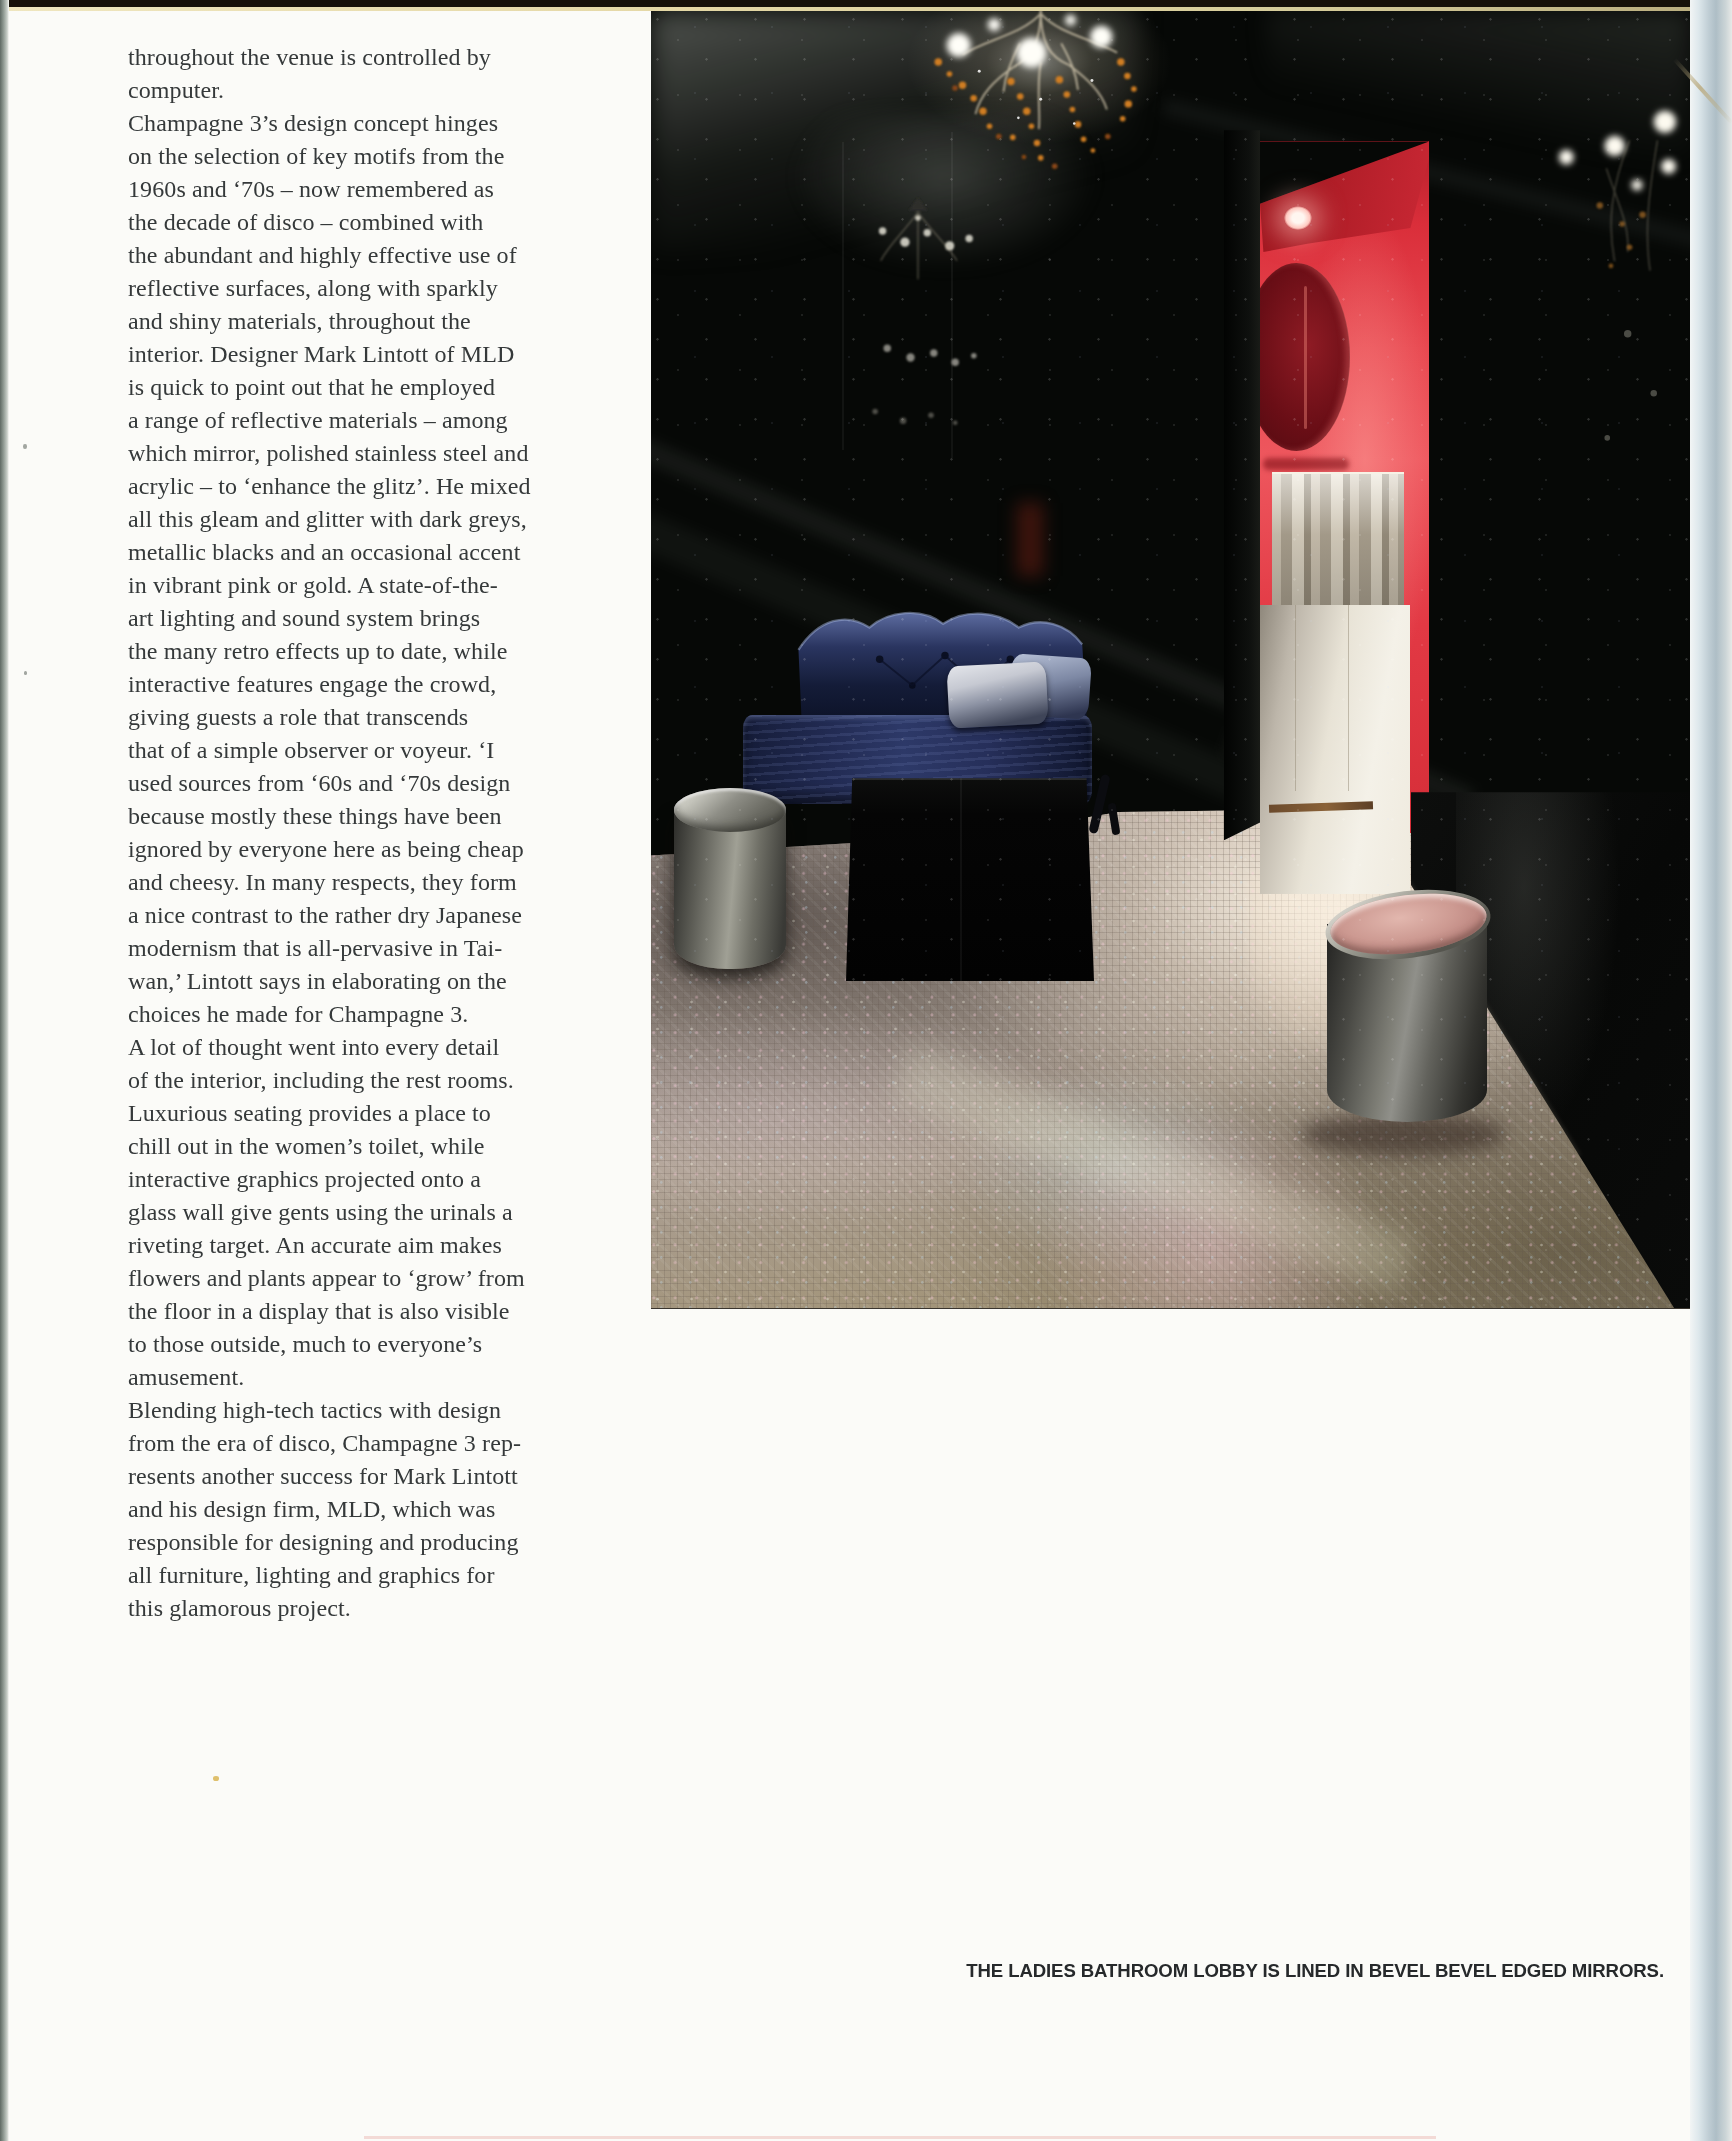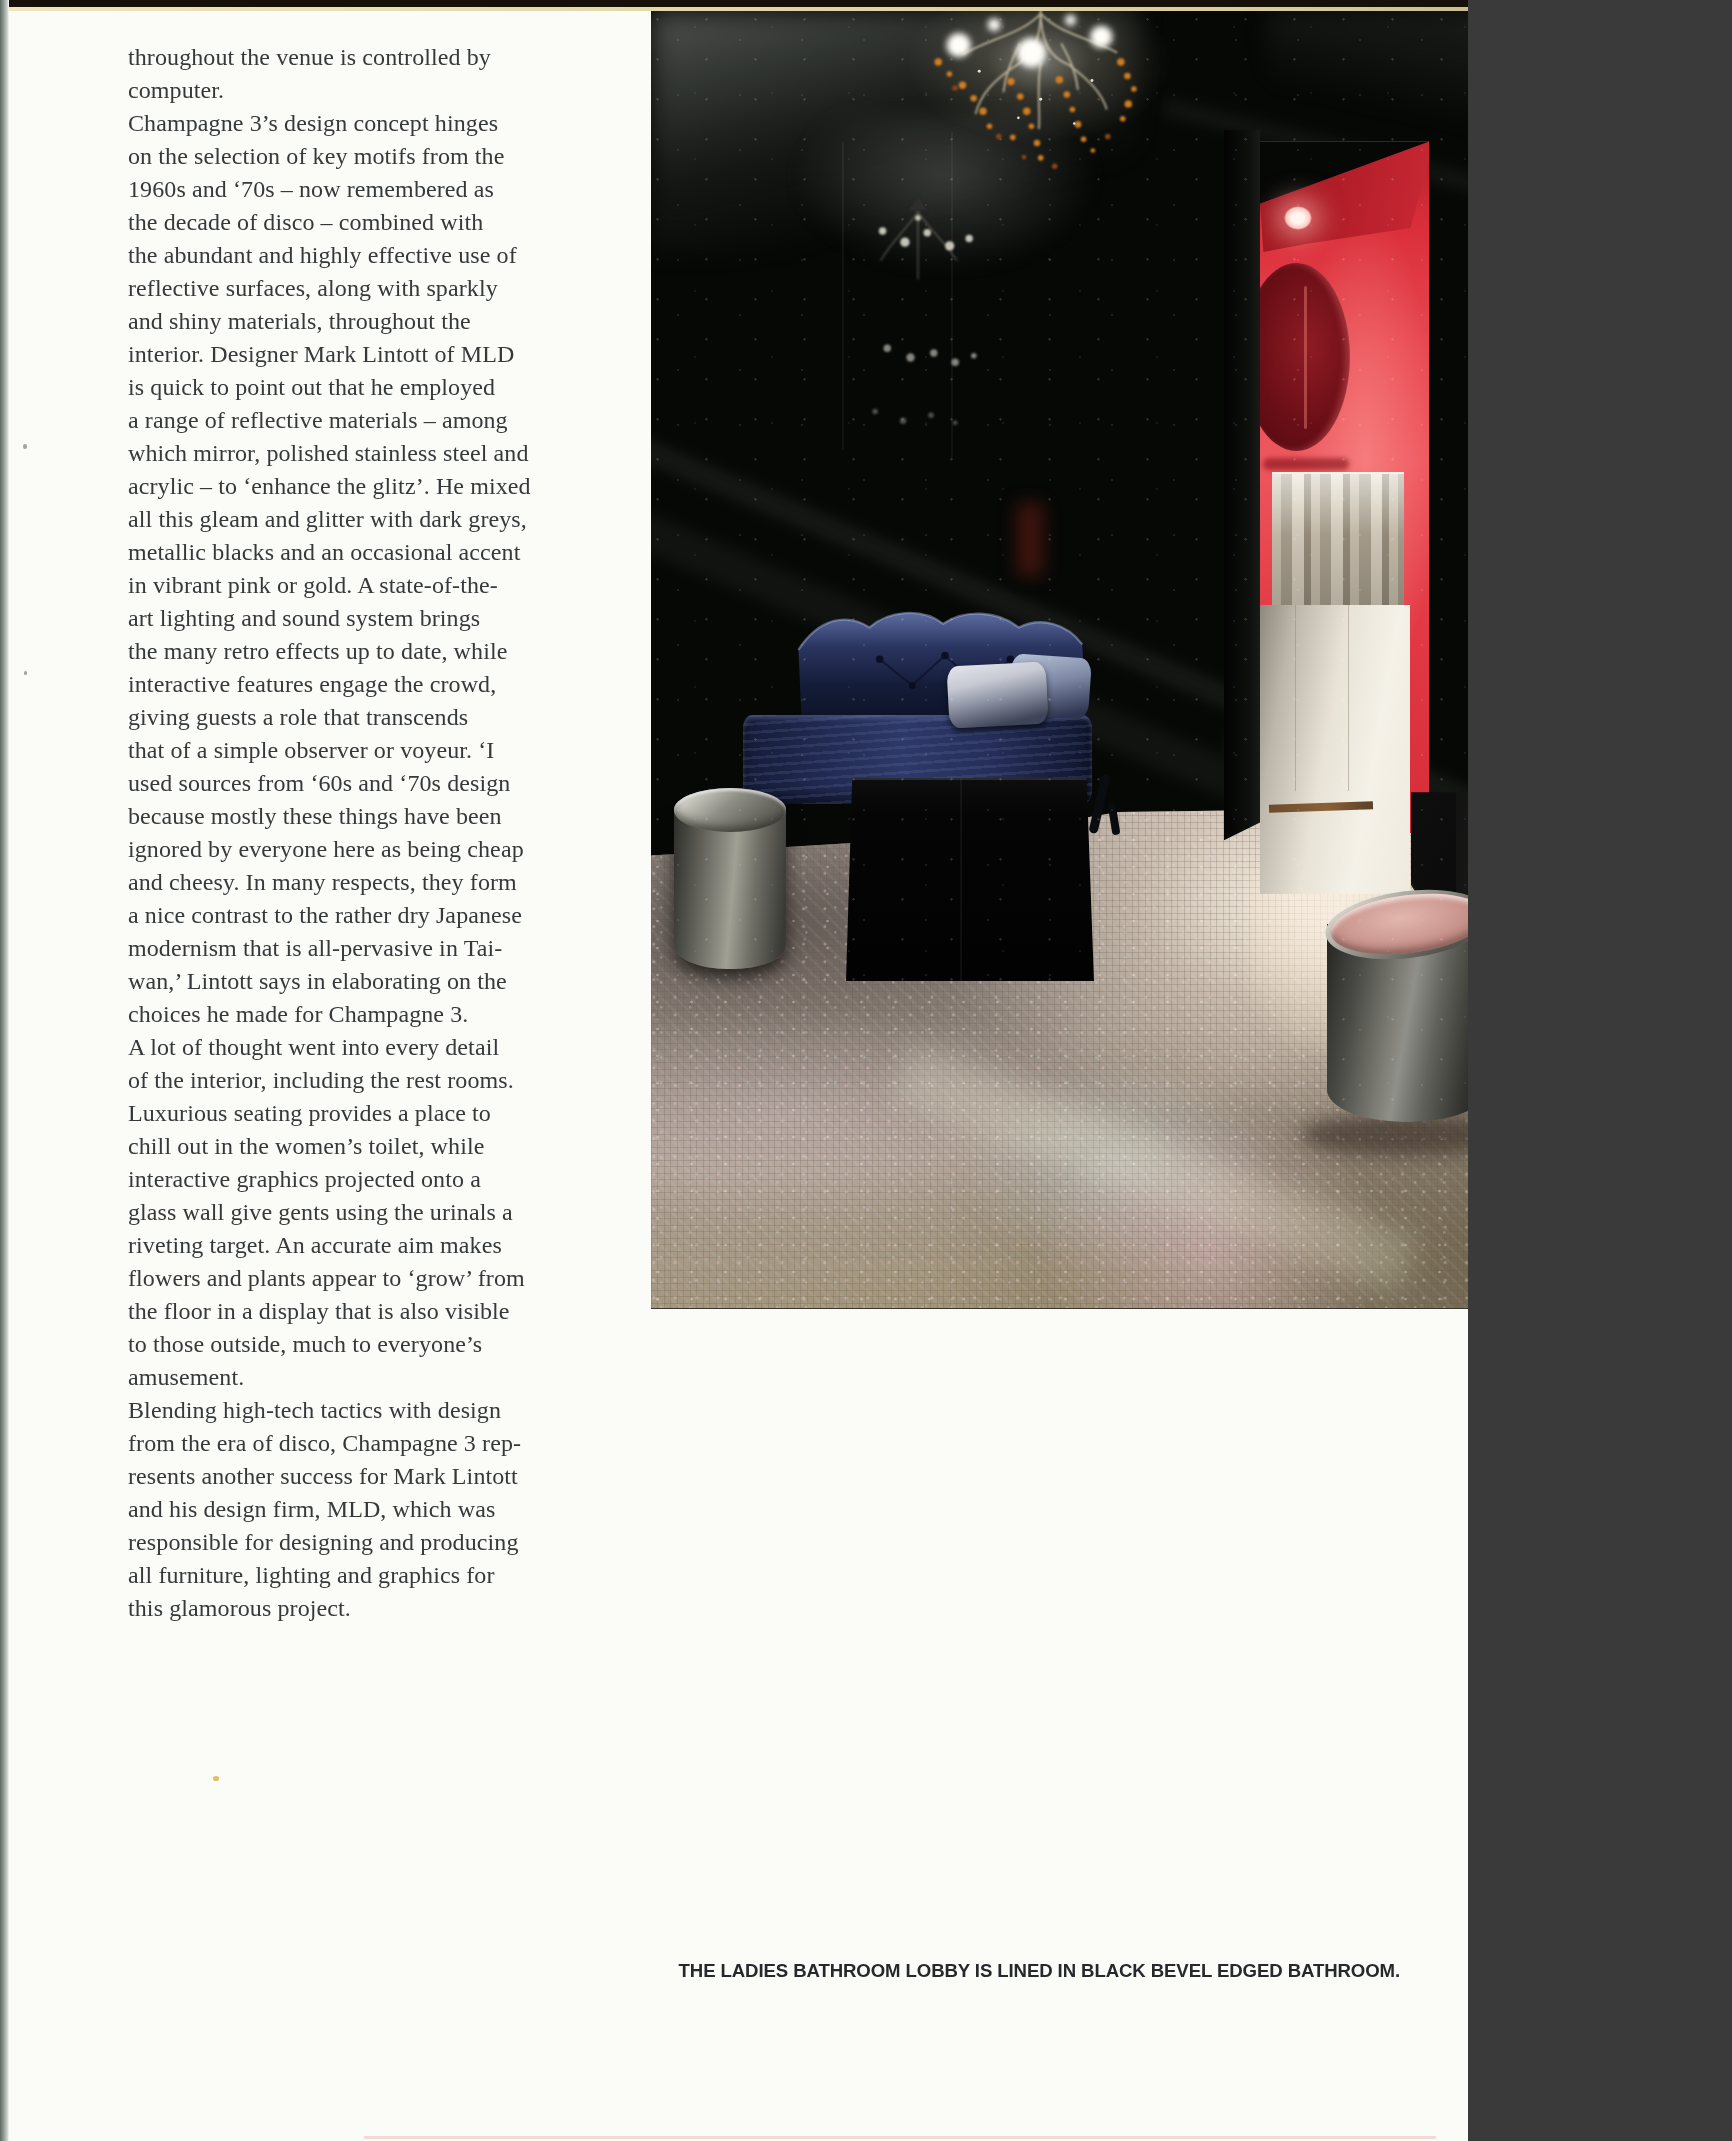--- a/index.html
+++ b/index.html
@@ -1,16 +1,16 @@
 <!DOCTYPE html>
 <html style="font-size:15px"><head>
 <meta charset="utf-8">
 <style>
   html,body{margin:0;padding:0;background:#3a3a3a;}
-  .page{position:relative;width:1468px;height:2141px;background:#fbfbf8;overflow:hidden;font-family:"Liberation Serif",serif;}
+  .page{position:relative;width:1732px;height:2141px;background:#fbfbf8;overflow:hidden;font-family:"Liberation Serif",serif;}
   .abs{position:absolute;}
 
   
   .top-edge{left:0;top:0;width:1732px;height:6.5px;background:#161009;}
   .top-edge2{left:0;top:6.5px;width:1732px;height:4.7px;background:linear-gradient(90deg,#efe6bf,#e4d7a5 40%,#d6cc9a 75%,#b8ab7d);}
   .left-edge{left:0;top:0;width:9.3px;height:2141px;background:linear-gradient(90deg,#5f6a64,#97a19a 45%,#c9cfc9 80%,#fbfbf8);}
   .right-edge{left:1690px;top:0;width:42px;height:2141px;background:linear-gradient(90deg,#f2f5f5 0%,#dee8ec 20%,#bfcdd4 45%,#aebec6 62%,#ccd5d7 85%,#e7e9e7 100%);}
   .corner-curl{left:1676px;top:58px;width:86px;height:3.7px;background:linear-gradient(90deg,rgba(190,175,130,0),rgba(185,168,122,.8) 45%,rgba(190,175,130,0));transform:rotate(48deg);transform-origin:left top;}
   .bottom-line{left:364px;top:2136px;width:1072px;height:2.8px;background:rgba(232,178,172,.45);}
   .speck{background:rgba(90,96,90,.55);border-radius:50%;}
@@ -408,21 +408,21 @@
     <div class="stool2">
       <div class="shadow"></div>
       <div class="body"></div>
       <div class="rim"></div>
       <div class="top"></div>
     </div>
 
     <div class="sparkles"></div>
   </div>
 
-  <div class="abs caption">THE LADIES BATHROOM LOBBY IS LINED IN BLACK BEVEL EDGED BATHROOM.</div>
+  <div class="abs caption">THE LADIES BATHROOM LOBBY IS LINED IN BEVEL BEVEL EDGED MIRRORS.</div>
 
   <div class="abs top-edge"></div>
   <div class="abs top-edge2"></div>
   <div class="abs left-edge"></div>
   <div class="abs right-edge"></div>
   <div class="abs corner-curl"></div>
   <div class="abs bottom-line"></div>
   <div class="abs speck s1"></div>
   <div class="abs speck s2"></div>
   <div class="abs speck s3"></div>

